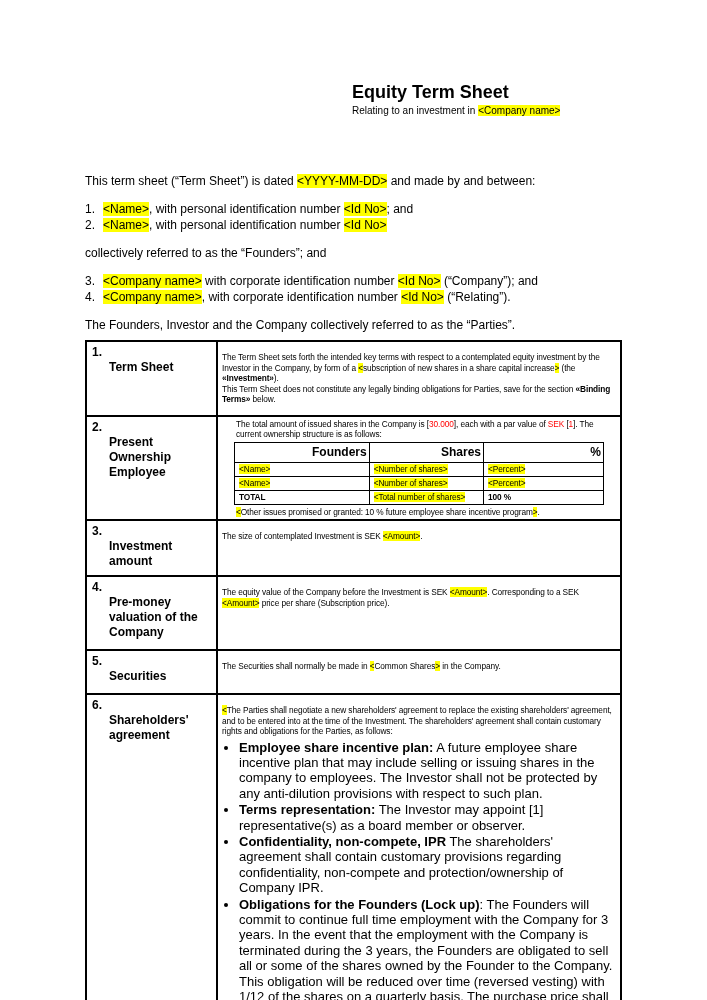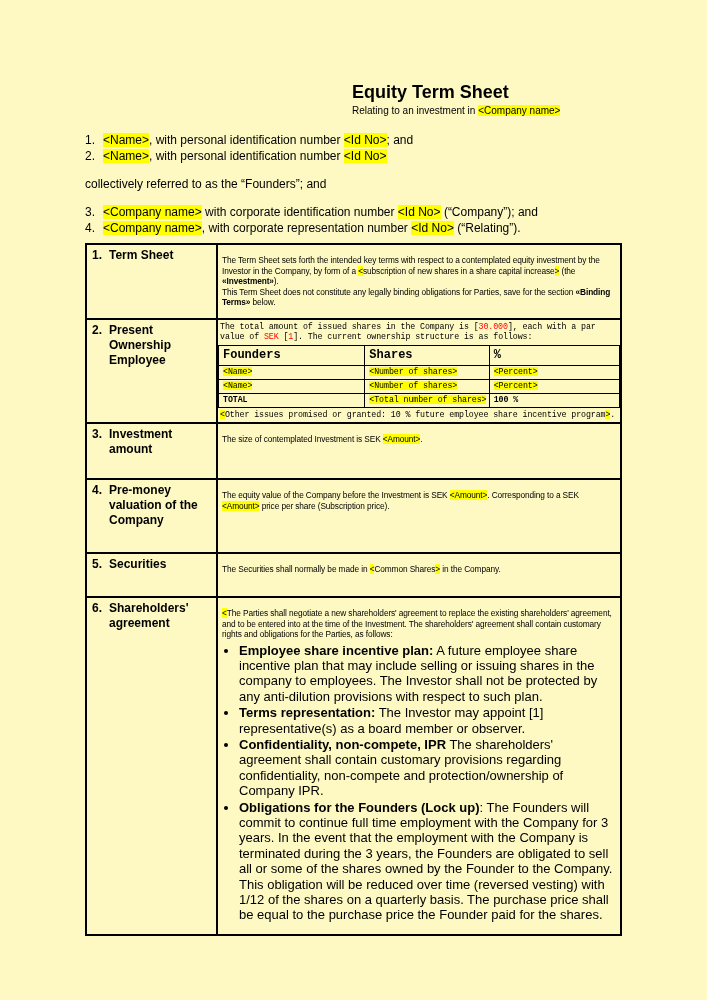--- a/index.html
+++ b/index.html
@@ -1,17 +1,17 @@
 <!DOCTYPE html>
 <html><head>
 <meta charset="utf-8">
 <style>
   html,body{margin:0;padding:0;background:#888;}
   .page{
-    width:707px;height:1000px;background:#fef9c3;color:#000;
+    width:707px;height:1000px;background:#ffffff;color:#000;
     font-family:"Liberation Sans", sans-serif;
     position:relative;box-sizing:border-box;
     padding:82px 85px 0 85px;overflow:hidden;margin:0 auto;
   }
   .hl{background:#ffff00;}
   .b{font-weight:bold;}
   .r{color:#ff0000;}
   
   .title-block{margin-left:267px;width:266px;}
   h1.doc-title{font-size:18px;line-height:20px;margin:0;font-weight:bold;letter-spacing:0;}
@@ -23,52 +23,53 @@
   .numlist{margin:12px 0 0 0;}
   .li{display:flex;}
   .li .n{width:18px;flex:none;}
   .li .t{flex:1;}
   
   table.terms{border-collapse:collapse;width:537px;margin-top:7px;table-layout:fixed;}
   table.terms>tbody>tr>td{border:2px solid #000;vertical-align:top;}
   td.lbl{width:122px;font-weight:bold;font-size:12px;line-height:15px;padding:3px 2px 2px 5px;}
   .lblrow{display:flex;}
   .lblrow .num{width:17px;flex:none;}
-  .lblrow .hd{flex:1;}
+  .lblrow .hd{flex:1;margin-top:15px;}
   td.cnt{font-size:8.3px;line-height:10.5px;letter-spacing:-0.1px;padding:10px 4px;}
   tr.r1>td{height:49px;}
   tr.r2>td{height:82px;}
   tr.r3>td{height:34px;}
   tr.r4>td{height:52px;}
   tr.r5>td{height:22px;}
   tr.r6>td{height:266px;}
-  tr.r2>td.cnt{padding:2px 0;font-family:Liberation Mono, monospace;}
+  tr.r2>td.cnt{padding:2px 16px;}
   tr.r2 .para{padding-left:2px;}
   .para{margin:0;}
   
   table.inner{border-collapse:collapse;width:100%;margin:2px 0 2px 0;table-layout:fixed;}
-  table.inner th{font-size:12px;line-height:14px;font-weight:bold;text-align:left;
+  table.inner th{font-size:12px;line-height:14px;font-weight:bold;text-align:right;
     border:1px solid #000;padding:2px 2px 3px 4px;vertical-align:top;letter-spacing:0;}
   table.inner td{font-size:8.3px;line-height:10px;border:1px solid #000;
     padding:1px 2px 1px 4px;height:11px;vertical-align:top;letter-spacing:-0.1px;}
   
   ul.bullets{margin:3px 0 0 0;padding:0 0 0 17px;font-size:13px;line-height:15.4px;letter-spacing:0;}
   ul.bullets li{margin:0 0 1px 0;}
 </style>
 </head>
 <body>
 
 <div class="page">
 
   <header class="title-block">
     <h1 class="doc-title">Equity Term Sheet</h1>
     <p class="subtitle"><span>Relating to an investment in </span><span class="hl">&lt;Company name&gt;</span></p>
   </header>
 
   <section class="intro">
+    <p class="p first"><span>This term sheet (“Term Sheet”) is dated </span><span class="hl">&lt;YYYY-MM-DD&gt;</span><span> and made by and between:</span></p>
 
     <div class="numlist">
       <div class="li">
         <span class="n">1.</span>
         <div class="t"><span class="hl">&lt;Name&gt;</span><span>, with personal identification number </span><span class="hl">&lt;Id No&gt;</span><span>; and</span></div>
       </div>
       <div class="li">
         <span class="n">2.</span>
         <div class="t"><span class="hl">&lt;Name&gt;</span><span>, with personal identification number </span><span class="hl">&lt;Id No&gt;</span></div>
       </div>
@@ -76,24 +77,25 @@
 
     <p class="p">collectively referred to as the “Founders”; and</p>
 
     <div class="numlist">
       <div class="li">
         <span class="n">3.</span>
         <div class="t"><span class="hl">&lt;Company name&gt;</span><span> with corporate identification number </span><span class="hl">&lt;Id No&gt;</span><span> (“Company”); and</span></div>
       </div>
       <div class="li">
         <span class="n">4.</span>
-        <div class="t"><span class="hl">&lt;Company name&gt;</span><span>, with corporate representation number </span><span class="hl">&lt;Id No&gt;</span><span> (“Relating”).</span></div>
+        <div class="t"><span class="hl">&lt;Company name&gt;</span><span>, with corporate identification number </span><span class="hl">&lt;Id No&gt;</span><span> (“Relating”).</span></div>
       </div>
     </div>
 
+    <p class="p">The Founders, Investor and the Company collectively referred to as the “Parties”.</p>
   </section>
 
   <table class="terms">
     <tbody>
       <tr class="r1">
         <td class="lbl">
           <div class="lblrow">
             <span class="num">1.</span>
             <span class="hd">Term Sheet</span>
           </div>

